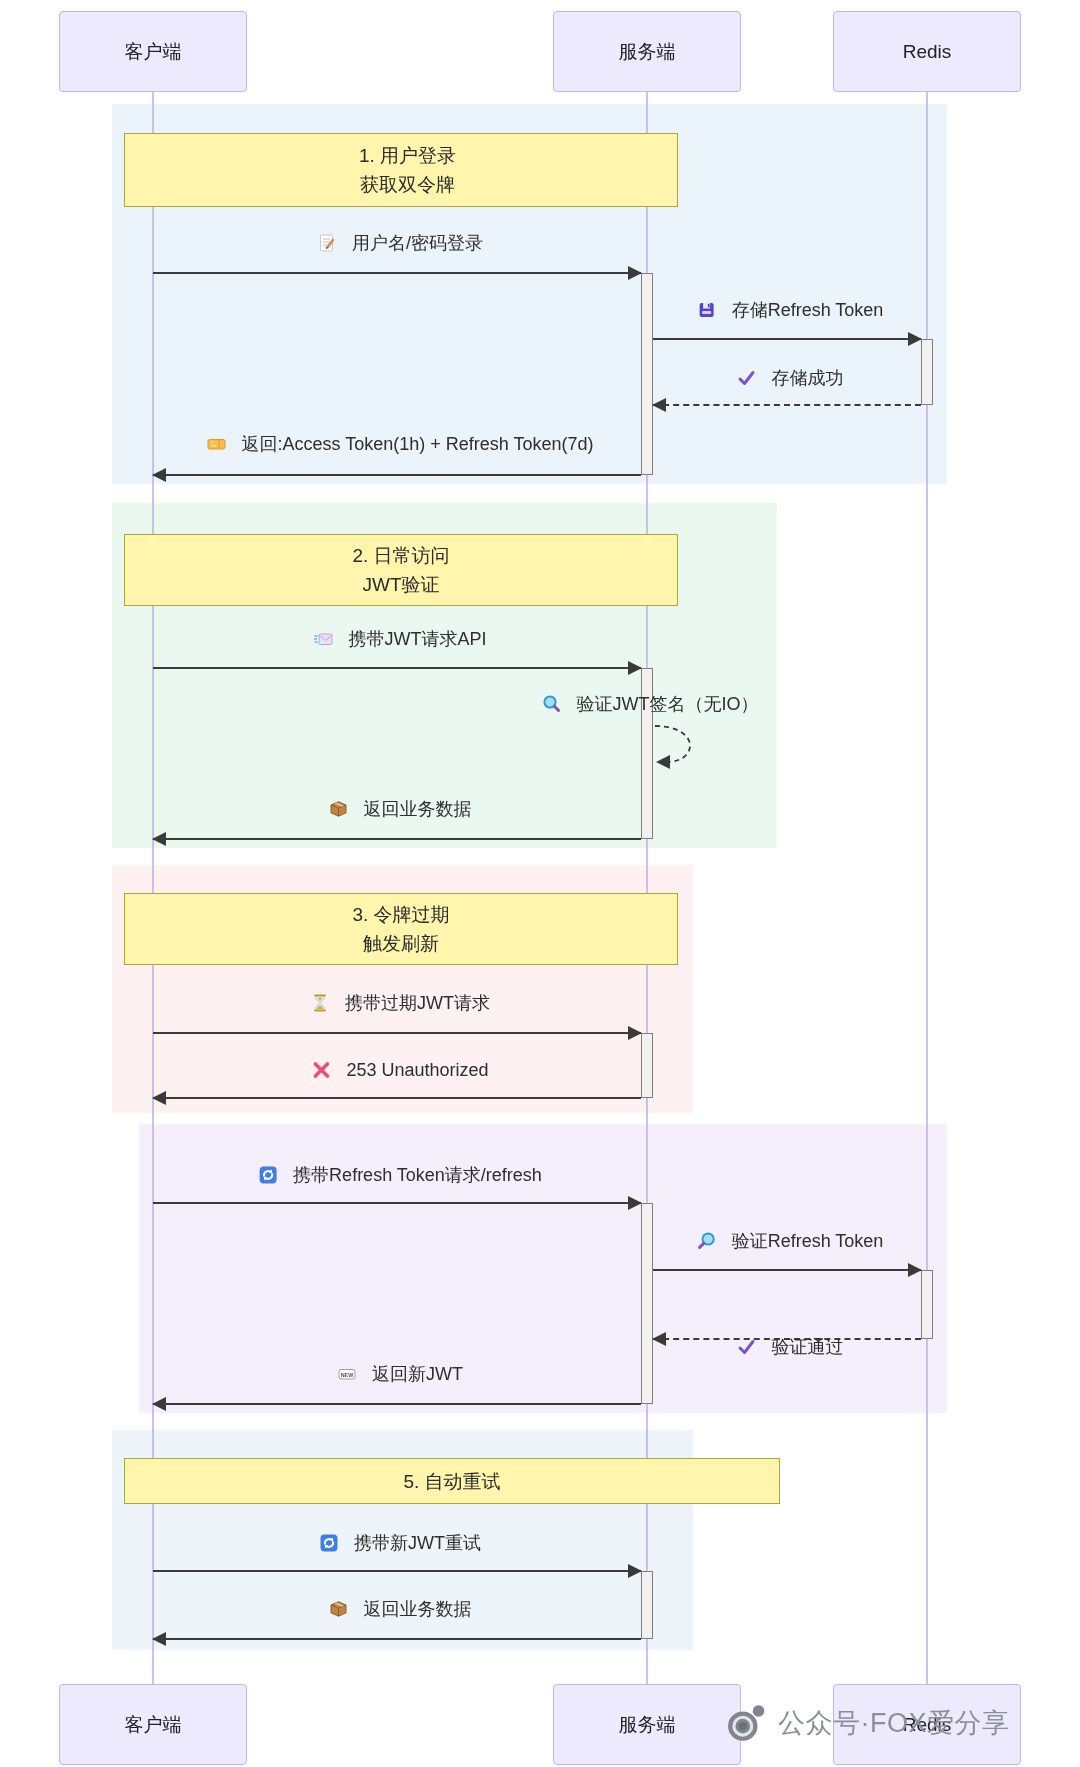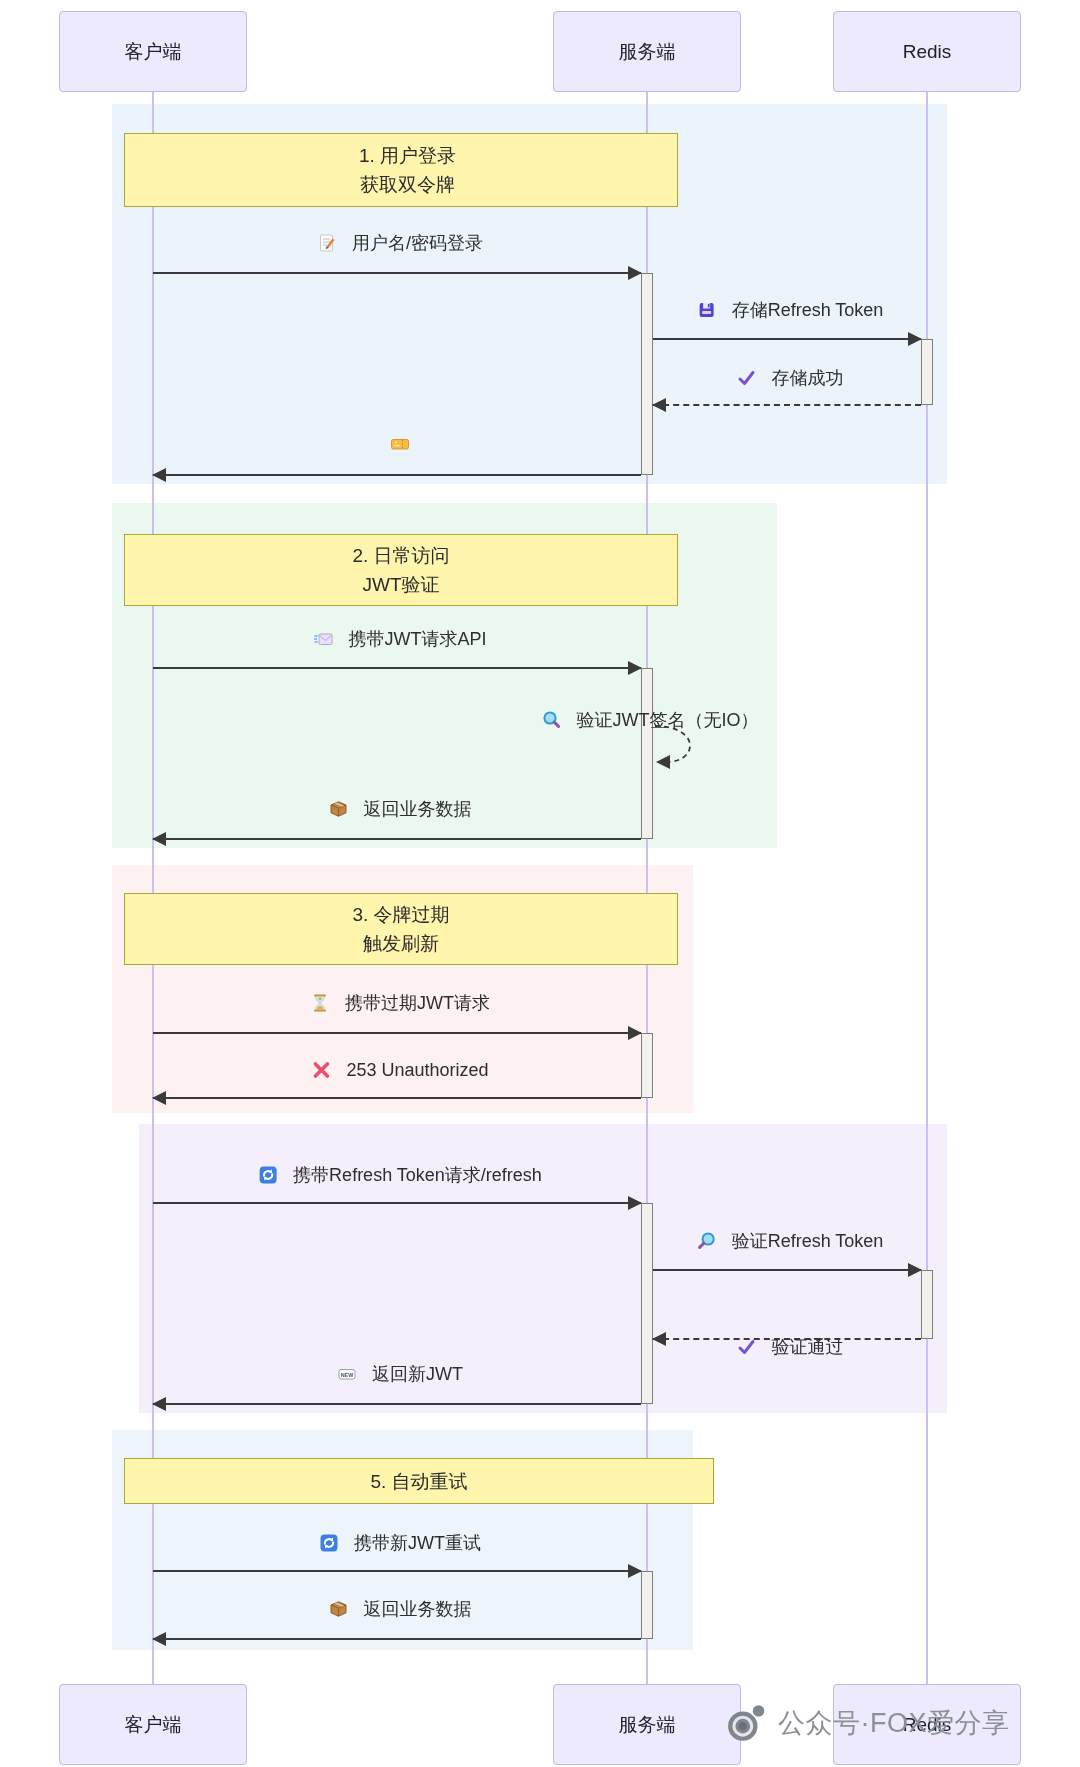--- a/index.html
+++ b/index.html
@@ -96,41 +96,42 @@
       </div>
       <div class="msg-label" style="left: 400px; top: 431px;">
         <span class="mi">
           <svg viewBox="0 0 20 20">
             <rect x="1.5" y="5.5" width="17" height="9.5" rx="1.8" fill="#f7bd45" stroke="#dc9a25"></rect>
             <line x1="12.5" y1="6" x2="12.5" y2="15" stroke="#c9881d" stroke-dasharray="1.6 1.6"></line>
             <circle cx="6" cy="8.5" r="1" fill="#fde9bd"></circle>
             <rect x="4.5" y="11" width="5" height="1.2" fill="#fde9bd"></rect>
           </svg>
         </span>
+        <span class="mt">返回:Access Token(1h) + Refresh Token(7d)</span>
       </div>
       <div class="arrow solid head-right" style="left: 153px; top: 667px; width: 488px;">
         <span class="ah"></span>
       </div>
       <div class="msg-label" style="left: 400px; top: 626px;">
         <span class="mi">
           <svg viewBox="0 0 20 20">
             <line x1="1" y1="7" x2="4" y2="7" stroke="#56b9ea" stroke-width="1.4"></line>
             <line x1="0.5" y1="10" x2="3.5" y2="10" stroke="#56b9ea" stroke-width="1.4"></line>
             <line x1="1" y1="13" x2="4" y2="13" stroke="#56b9ea" stroke-width="1.4"></line>
             <rect x="5.5" y="5" width="13" height="10.5" rx="1.3" fill="#e9e2f7" stroke="#b7a6dd"></rect>
             <path d="M5.5 6 L12 11.5 L18.5 6" fill="none" stroke="#b7a6dd"></path>
           </svg>
         </span>
         <span class="mt">携带JWT请求API</span>
       </div>
       <div class="selfloop" style="left: 653px; top: 722px;"><svg width="64" height="48" viewBox="0 0 64 48">
           <path d="M2 4 C46 4 46 38 16 40" fill="none" stroke="#3a3a3a" stroke-width="1.8" stroke-dasharray="5 4"></path>
           <polygon points="3,40 17,33 17,47" fill="#3a3a3a"></polygon>
         </svg></div>
-      <div class="msg-label" style="left: 650px; top: 691px; margin-top: 16px;">
+      <div class="msg-label" style="left: 650px; top: 691px;">
         <span class="mi">
           <svg viewBox="0 0 20 20">
             <circle cx="8.5" cy="8" r="5.6" fill="#a8dcf5" stroke="#2d9cd6" stroke-width="2"></circle>
             <line x1="12.8" y1="12.2" x2="17" y2="16.4" stroke="#8a52b0" stroke-width="3" stroke-linecap="round"></line>
           </svg>
         </span>
         <span class="mt">验证JWT签名（无IO）</span>
       </div>
       <div class="arrow solid head-left" style="left: 153px; top: 838px; width: 488px;">
         <span class="ah"></span>
@@ -256,21 +257,21 @@
         <span>获取双令牌</span>
       </div>
       <div class="note" style="left: 124px; top: 528px; width: 554px; height: 72px; margin-top: 6px;">
         <span>2. 日常访问</span>
         <span>JWT验证</span>
       </div>
       <div class="note" style="left: 124px; top: 893px; width: 554px; height: 72px;">
         <span>3. 令牌过期</span>
         <span>触发刷新</span>
       </div>
-      <div class="note" style="left: 124px; top: 1458px; width: 590px; height: 46px;">
+      <div class="note" style="left: 124px; top: 1458px; width: 656px; height: 46px;">
         <span>5. 自动重试</span>
       </div>
       <div class="actor" style="left: 59px; top: 11px; width: 188px; height: 81px;">
         <span>客户端</span>
       </div>
       <div class="actor" style="left: 553px; top: 11px; width: 188px; height: 81px;">
         <span>服务端</span>
       </div>
       <div class="actor" style="left: 833px; top: 11px; width: 188px; height: 81px;">
         <span>Redis</span>

